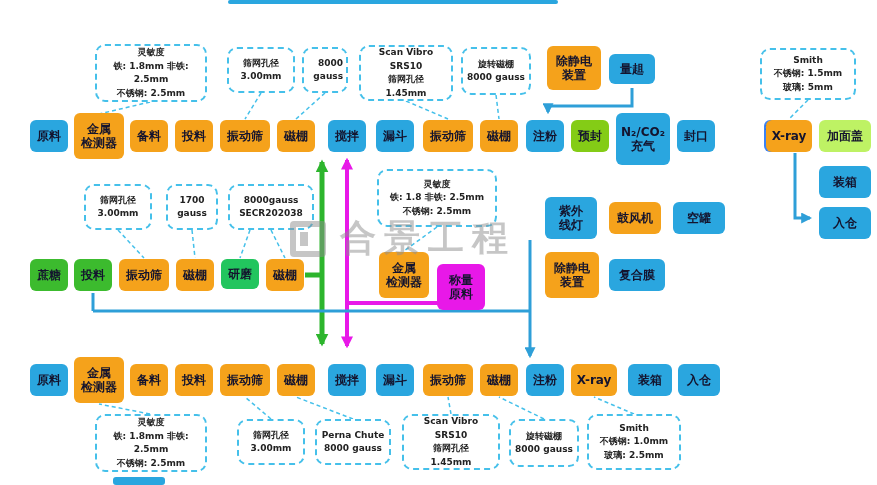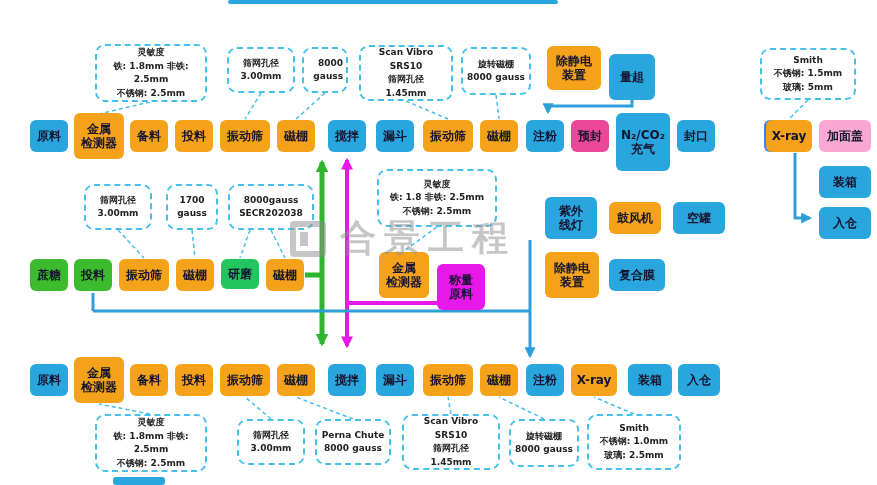--- a/index.html
+++ b/index.html
@@ -81,32 +81,32 @@
 检测器</div>
     <div class="node" style="left: 130px; top: 120px; width: 38px; height: 32px; background: rgb(245, 162, 27);">备料</div>
     <div class="node" style="left: 175px; top: 120px; width: 38px; height: 32px; background: rgb(245, 162, 27);">投料</div>
     <div class="node" style="left: 220px; top: 120px; width: 50px; height: 32px; background: rgb(245, 162, 27);">振动筛</div>
     <div class="node" style="left: 277px; top: 120px; width: 38px; height: 32px; background: rgb(245, 162, 27);">磁棚</div>
     <div class="node" style="left: 328px; top: 120px; width: 38px; height: 32px; background: rgb(42, 166, 223);">搅拌</div>
     <div class="node" style="left: 376px; top: 120px; width: 38px; height: 32px; background: rgb(42, 166, 223);">漏斗</div>
     <div class="node" style="left: 423px; top: 120px; width: 50px; height: 32px; background: rgb(245, 162, 27);">振动筛</div>
     <div class="node" style="left: 480px; top: 120px; width: 38px; height: 32px; background: rgb(245, 162, 27);">磁棚</div>
     <div class="node" style="left: 526px; top: 120px; width: 38px; height: 32px; background: rgb(42, 166, 223);">注粉</div>
-    <div class="node" style="left: 571px; top: 120px; width: 38px; height: 32px; background: #ec4899;">预封</div>
-    <div class="node" style="left: 616px; top: 113px; width: 54px; height: 58px; background: rgb(42, 166, 223);">N₂/CO₂
+    <div class="node" style="left: 571px; top: 120px; width: 38px; height: 32px; background: #84cc16;">预封</div>
+    <div class="node" style="left: 616px; top: 113px; width: 54px; height: 52px; background: rgb(42, 166, 223);">N₂/CO₂
 充气</div>
     <div class="node" style="left: 677px; top: 120px; width: 38px; height: 32px; background: rgb(42, 166, 223);">封口</div>
     <div class="node" style="left: 764px; top: 120px; width: 16px; height: 32px; background: #3b82f6;">打印</div>
     <div class="node" style="left: 766px; top: 120px; width: 46px; height: 32px; background: rgb(245, 162, 27);">X-ray</div>
-    <div class="node" style="left: 819px; top: 120px; width: 52px; height: 32px; background: #f9a8d4;">加面盖</div>
+    <div class="node" style="left: 819px; top: 120px; width: 52px; height: 32px; background: #bef264;">加面盖</div>
     <div class="node" style="left: 819px; top: 166px; width: 52px; height: 32px; background: rgb(42, 166, 223);">装箱</div>
     <div class="node" style="left: 819px; top: 207px; width: 52px; height: 32px; background: rgb(42, 166, 223);">入仓</div>
     <div class="node" style="left: 547px; top: 46px; width: 54px; height: 44px; background: rgb(245, 162, 27);">除静电
 装置</div>
-    <div class="node" style="left: 609px; top: 54px; width: 46px; height: 46px; background: rgb(42, 166, 223);">量趄</div>
+    <div class="node" style="left: 609px; top: 54px; width: 46px; height: 30px; background: rgb(42, 166, 223);">量趄</div>
     <div class="node" style="left: 545px; top: 197px; width: 52px; height: 42px; background: rgb(42, 166, 223);">紫外
 线灯</div>
     <div class="node" style="left: 609px; top: 202px; width: 52px; height: 32px; background: rgb(245, 162, 27);">鼓风机</div>
     <div class="node" style="left: 673px; top: 202px; width: 52px; height: 32px; background: rgb(42, 166, 223);">空罐</div>
     <div class="node" style="left: 30px; top: 259px; width: 38px; height: 32px; background: rgb(60, 187, 46);">蔗糖</div>
     <div class="node" style="left: 74px; top: 259px; width: 38px; height: 32px; background: rgb(60, 187, 46);">投料</div>
     <div class="node" style="left: 119px; top: 259px; width: 50px; height: 32px; background: rgb(245, 162, 27);">振动筛</div>
     <div class="node" style="left: 176px; top: 259px; width: 38px; height: 32px; background: rgb(245, 162, 27);">磁棚</div>
     <div class="node" style="left: 221px; top: 259px; width: 38px; height: 30px; background: #22c55e;">研磨</div>
     <div class="node" style="left: 266px; top: 259px; width: 38px; height: 32px; background: rgb(245, 162, 27);">磁棚</div>

